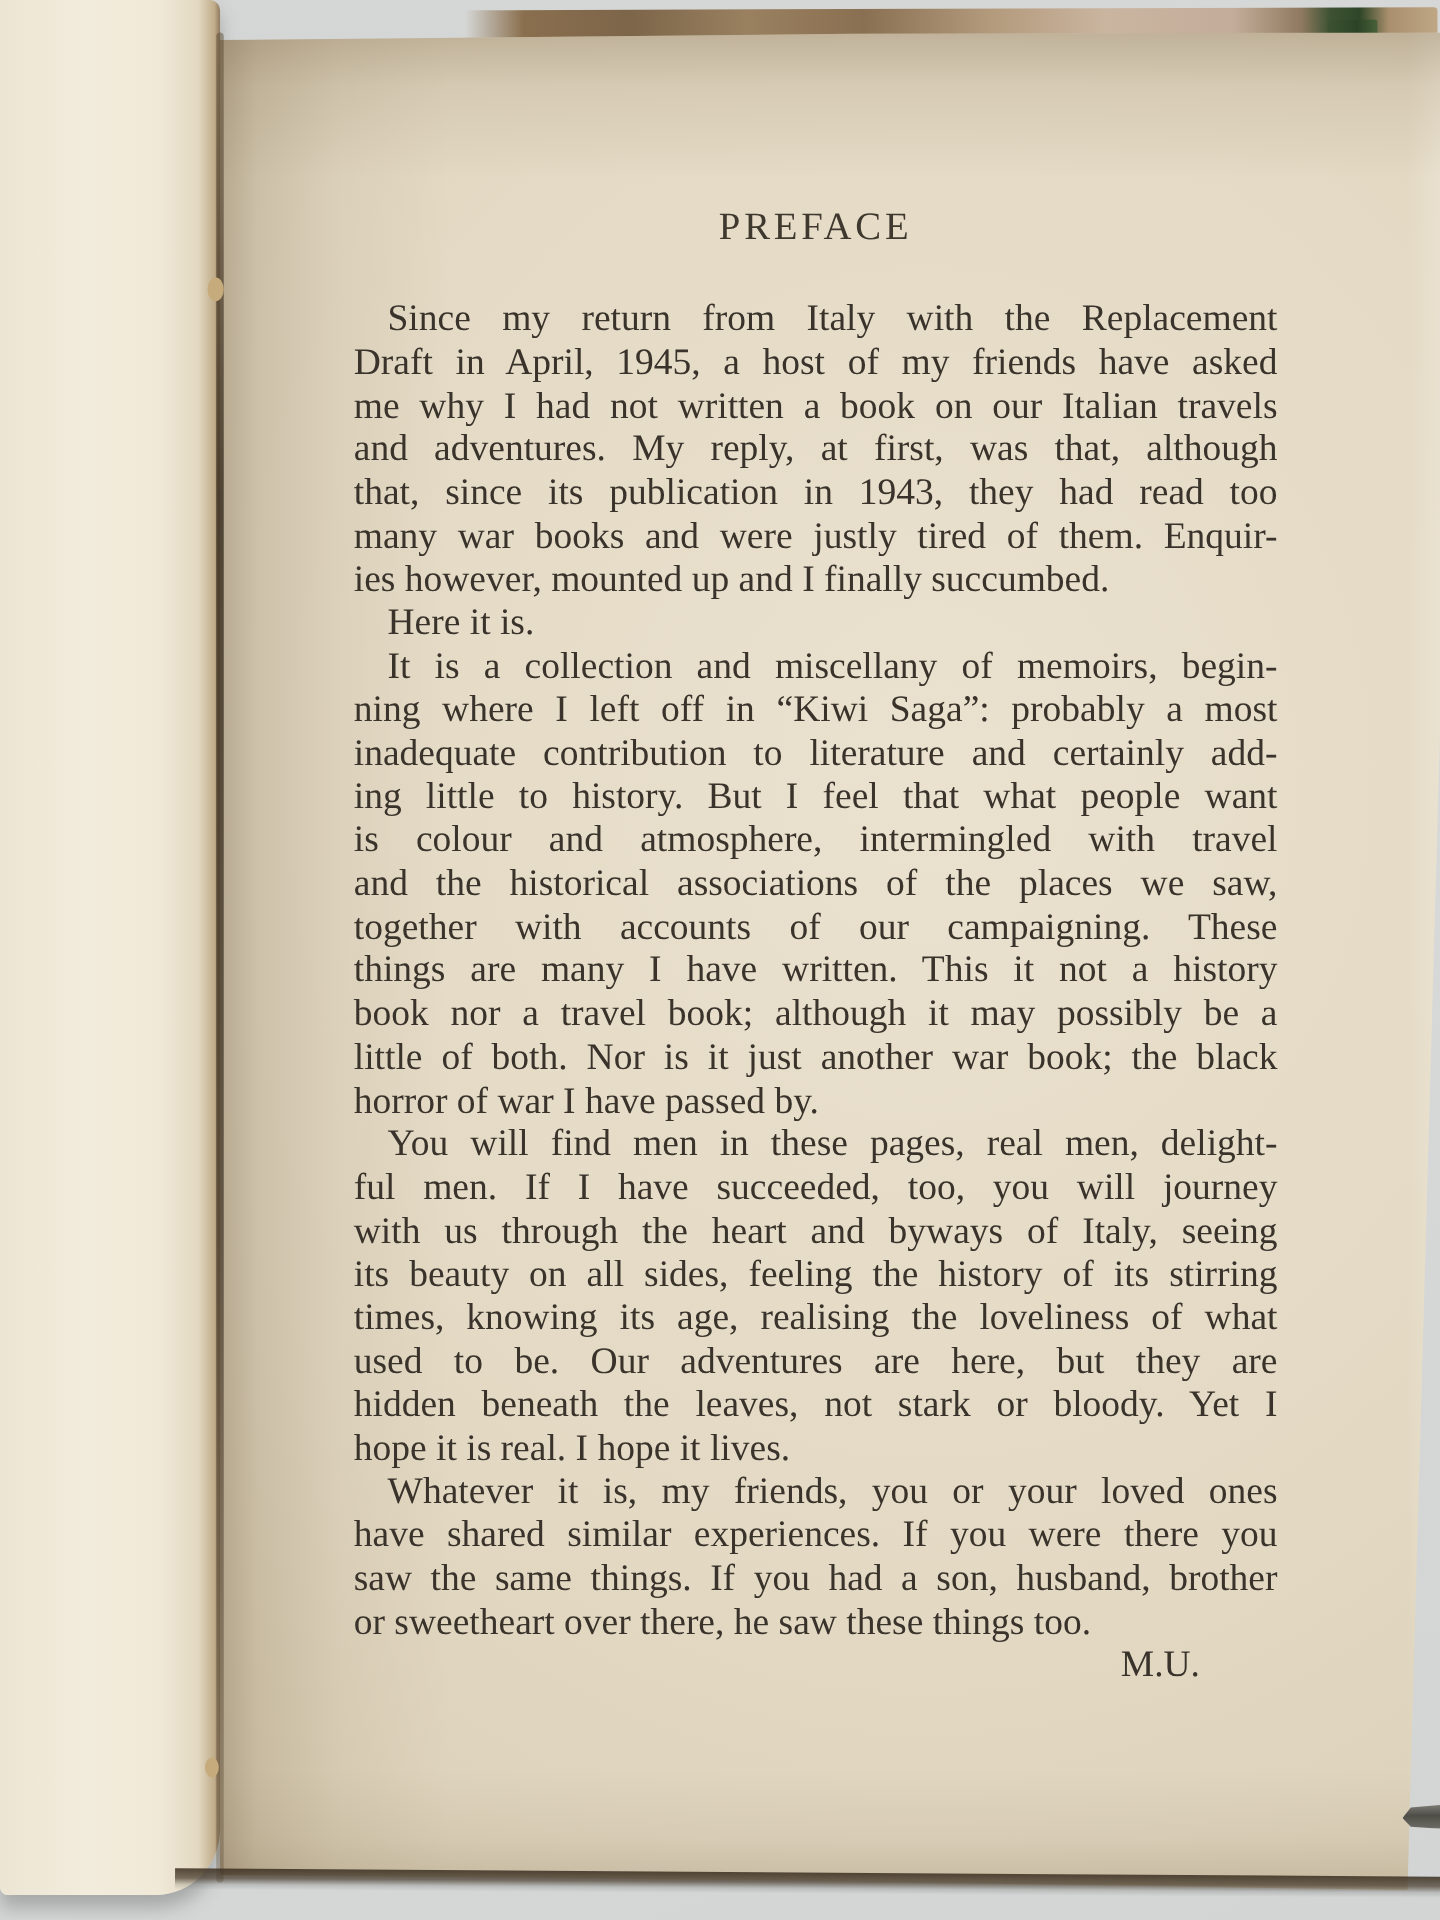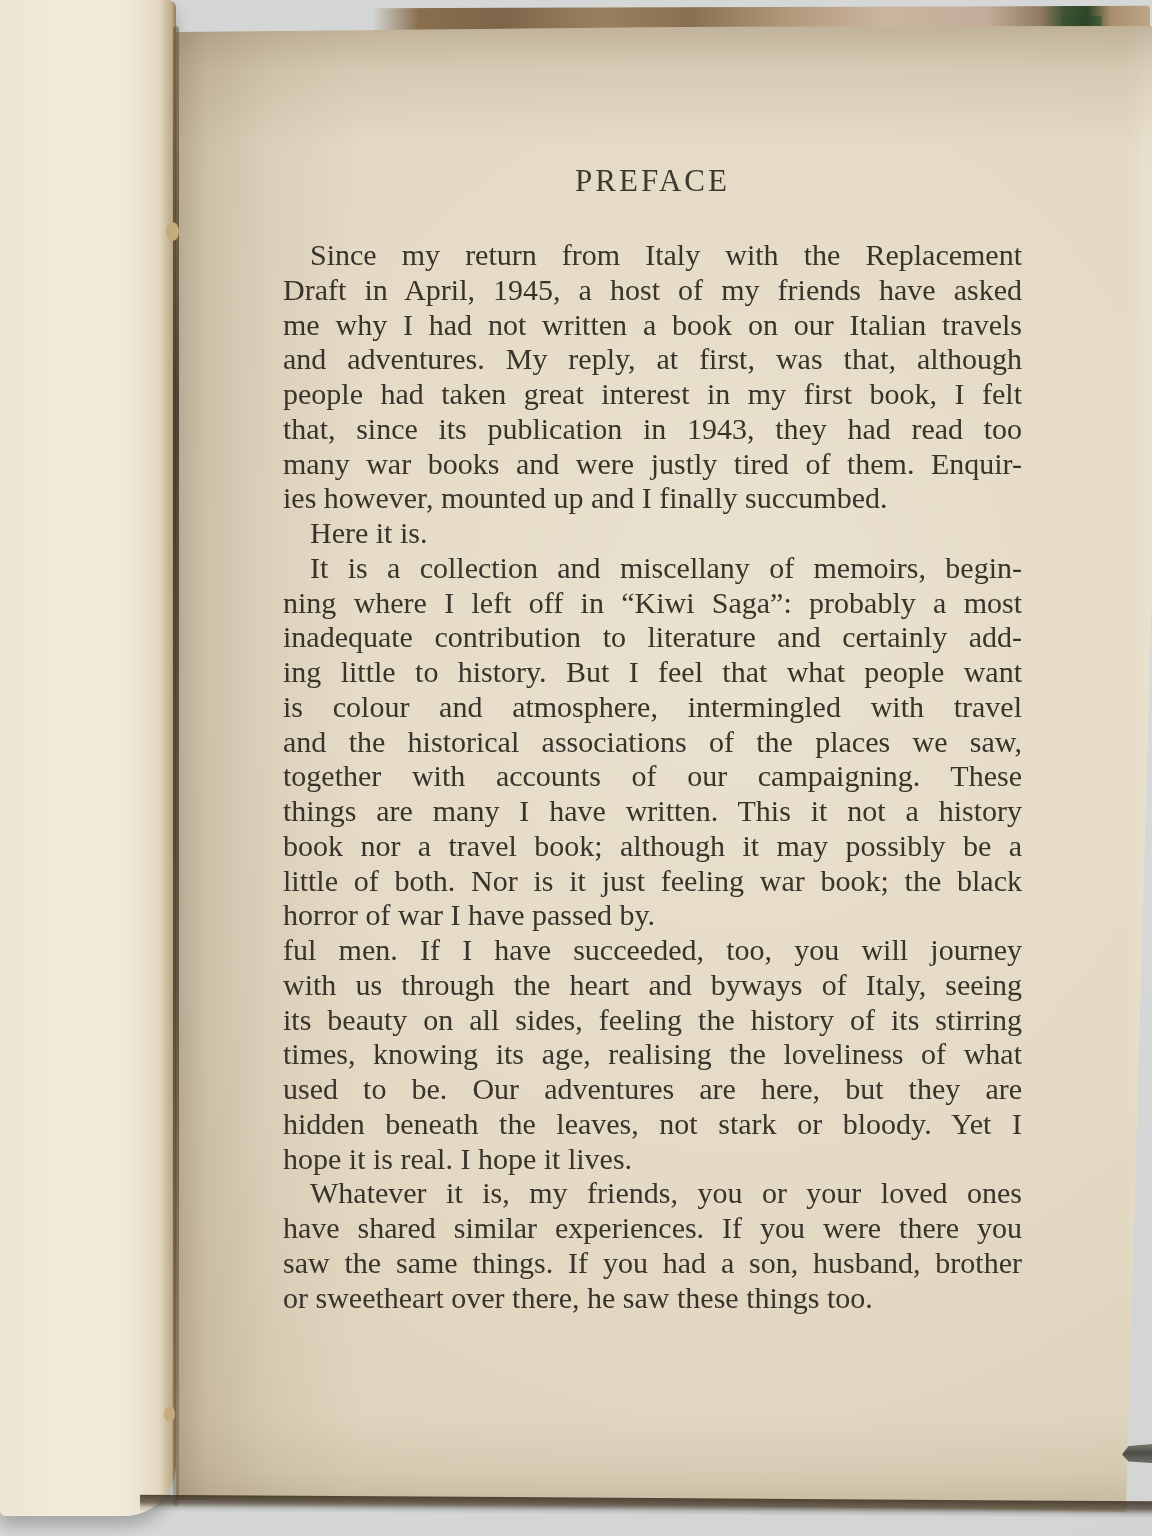--- a/index.html
+++ b/index.html
@@ -95,48 +95,49 @@
   <div class="binding-green"></div>
 
   <div class="page">
     <div class="page-title">PREFACE</div>
     <div class="text-block">
       <div id="paras">
           <div class="line indent">Since my return from Italy with the Replacement</div>
           <div class="line">Draft in April, 1945, a host of my friends have asked</div>
           <div class="line">me why I had not written a book on our Italian travels</div>
           <div class="line">and adventures. My reply, at first, was that, although</div>
-          <div class="line">people had taken great interest in my first book, I felt</div>
           <div class="line">that, since its publication in 1943, they had read too</div>
           <div class="line">many war books and were justly tired of them. Enquir-</div>
           <div class="line para-end">ies however, mounted up and I finally succumbed.</div>
           <div class="line indent para-end">Here it is.</div>
           <div class="line indent">It is a collection and miscellany of memoirs, begin-</div>
           <div class="line">ning where I left off in “Kiwi Saga”: probably a most</div>
           <div class="line">inadequate contribution to literature and certainly add-</div>
           <div class="line">ing little to history. But I feel that what people want</div>
           <div class="line">is colour and atmosphere, intermingled with travel</div>
           <div class="line">and the historical associations of the places we saw,</div>
           <div class="line">together with accounts of our campaigning. These</div>
           <div class="line">things are many I have written. This it not a history</div>
           <div class="line">book nor a travel book; although it may possibly be a</div>
-          <div class="line">little of both. Nor is it just feeling war book; the black</div>
+          <div class="line">little of both. Nor is it just another war book; the black</div>
           <div class="line para-end">horror of war I have passed by.</div>
+          <div class="line indent">You will find men in these pages, real men, delight-</div>
           <div class="line">ful men. If I have succeeded, too, you will journey</div>
           <div class="line">with us through the heart and byways of Italy, seeing</div>
           <div class="line">its beauty on all sides, feeling the history of its stirring</div>
           <div class="line">times, knowing its age, realising the loveliness of what</div>
           <div class="line">used to be. Our adventures are here, but they are</div>
           <div class="line">hidden beneath the leaves, not stark or bloody. Yet I</div>
           <div class="line para-end">hope it is real. I hope it lives.</div>
           <div class="line indent">Whatever it is, my friends, you or your loved ones</div>
           <div class="line">have shared similar experiences. If you were there you</div>
           <div class="line">saw the same things. If you had a son, husband, brother</div>
           <div class="line para-end">or sweetheart over there, he saw these things too.</div>
         </div>
+      <div class="line sig">M.U.</div>
     </div>
   </div>
 
   <div class="gutter-line"></div>
   <div class="speck s1"></div>
   <div class="speck s2"></div>
 
   <div class="bottom-shadow"></div>
   <div class="clip-object"></div>
 

